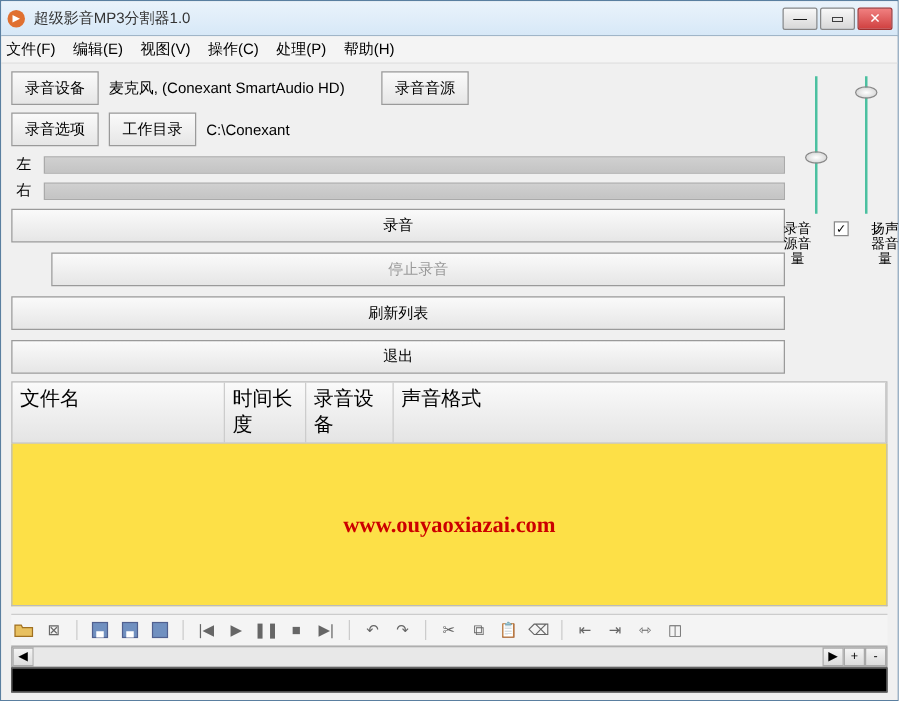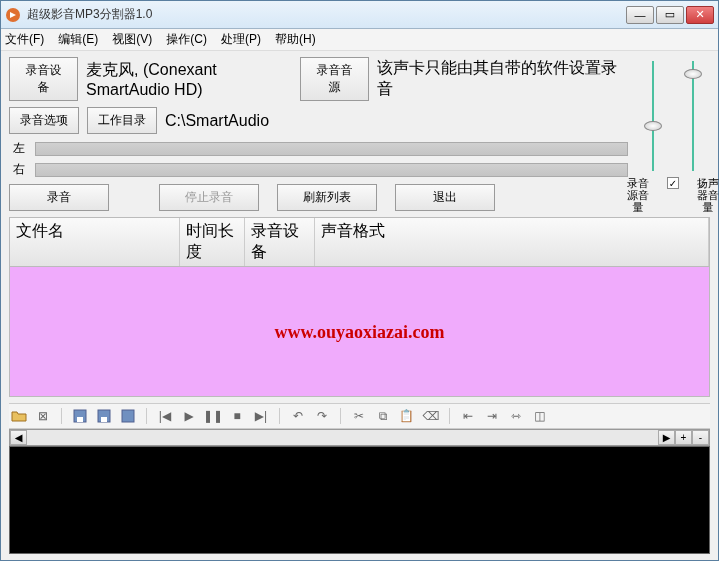--- a/index.html
+++ b/index.html
@@ -10,32 +10,32 @@
 .titlebar .title { flex: 1; font-size: 12px; color: #333; }
 .winbtns { display: flex; gap: 2px; }
 .winbtn { width: 28px; height: 18px; border: 1px solid #888; background: linear-gradient(#f8f8f8,#d8d8d8); display: flex; align-items: center; justify-content: center; font-size: 11px; cursor: pointer; border-radius: 2px; }
 .winbtn.close { background: linear-gradient(#f08080,#d04040); color: #fff; border-color: #a03030; }
 .menubar { height: 22px; background: #f4f4f4; display: flex; align-items: center; padding: 0 4px; gap: 14px; border-bottom: 1px solid #ddd; }
 .menubar span { cursor: pointer; }
 .content { flex: 1; background: #f0f0f0; padding: 6px 8px; display: flex; flex-direction: column; }
 .row1, .row2 { display: flex; align-items: center; gap: 8px; margin-bottom: 6px; }
 .btn { background: linear-gradient(#fafafa,#e6e6e6); border: 1px solid #9a9a9a; padding: 4px 10px; min-width: 60px; text-align: center; cursor: pointer; font-size: 12px; }
 .btn.disabled { color: #999; margin-left: 32px; }
-.valtext { font-size: 16px; }
+.valtext { font-size: 12px; }
 .vslider { width: 30px; height: 110px; position: relative; display: flex; justify-content: center; }
 .vslider .track { width: 2px; height: 100%; background: #4bc0a0; position: absolute; left: 50%; transform: translateX(-50%); }
 .vslider .thumb { width: 18px; height: 10px; background: radial-gradient(#fff, #ccc); border: 1px solid #888; border-radius: 50%; position: absolute; left: 50%; transform: translateX(-50%); }
 .barrow { display: flex; align-items: center; margin-bottom: 4px; gap: 6px; }
 .barlabel { width: 20px; text-align: center; }
 .bar { flex: 1; height: 14px; background: linear-gradient(#d0d0d0,#c4c4c4); border: 1px solid #aaa; }
-.mainbtns { display: flex; gap: 18px; margin: 6px 0; }
+.mainbtns { display: flex; gap: 8px; margin: 6px 0; flex-direction: column; }
 .mainbtns .btn { min-width: 100px; padding: 4px 0; }
 .listhead { display: flex; background: linear-gradient(#fafafa,#e4e4e4); border: 1px solid #bbb; }
 .listhead div { padding: 3px 6px; border-right: 1px solid #ccc; font-size: 16px; }
-.listbody { background: #f0abfc; border: 1px solid #bbb; border-top: none; height: 130px; position: relative; }
+.listbody { background: #fde047; border: 1px solid #bbb; border-top: none; height: 130px; position: relative; }
 .watermark { position: absolute; left: 50%; top: 50%; transform: translate(-50%,-50%); color: #c00; font-weight: bold; font-family: "Times New Roman", serif; font-size: 18px; }
 .toolbar { display: flex; align-items: center; gap: 8px; padding: 4px 2px; background: #f4f4f4; border-top: 1px solid #ccc; border-bottom: 1px solid #ccc; margin-top: 6px; }
 .ticon { width: 16px; height: 16px; cursor: pointer; display: flex; align-items: center; justify-content: center; font-size: 12px; color: #666; }
 .ticon.open { color: #c89020; }
 .scrollrow { display: flex; height: 17px; border: 1px solid #999; background: #eee; }
 .scrollrow .arrow { width: 17px; background: linear-gradient(#f4f4f4,#dcdcdc); border: 1px solid #aaa; text-align: center; cursor: pointer; font-size: 10px; line-height: 14px; }
 .scrollrow .track { flex: 1; background: #e8e8e8; }
 .videoarea { flex: 1; background: #000; border: 1px solid #666; }
 .maincols { display: flex; gap: 8px; }
 .leftcol { flex: 1; }
@@ -71,26 +71,25 @@
     <span>帮助(H)</span>
   </div>
 
   <div class="content">
     <div class="maincols">
       <div class="leftcol">
         <div class="row1">
           <div class="btn">录音设备</div>
           <div class="valtext" style="width:210px">麦克风, (Conexant SmartAudio HD)</div>
           <div class="btn">录音音源</div>
-          <div class="valtext">该声卡只能由其自带的软件设置录音</div>
         </div>
         <div class="row2">
           <div class="btn">录音选项</div>
           <div class="btn">工作目录</div>
-          <div class="valtext">C:\SmartAudio</div>
+          <div class="valtext">C:\Conexant</div>
         </div>
         <div class="barrow">
           <div class="barlabel">左</div>
           <div class="bar"></div>
         </div>
         <div class="barrow">
           <div class="barlabel">右</div>
           <div class="bar"></div>
         </div>
         <div class="mainbtns">

